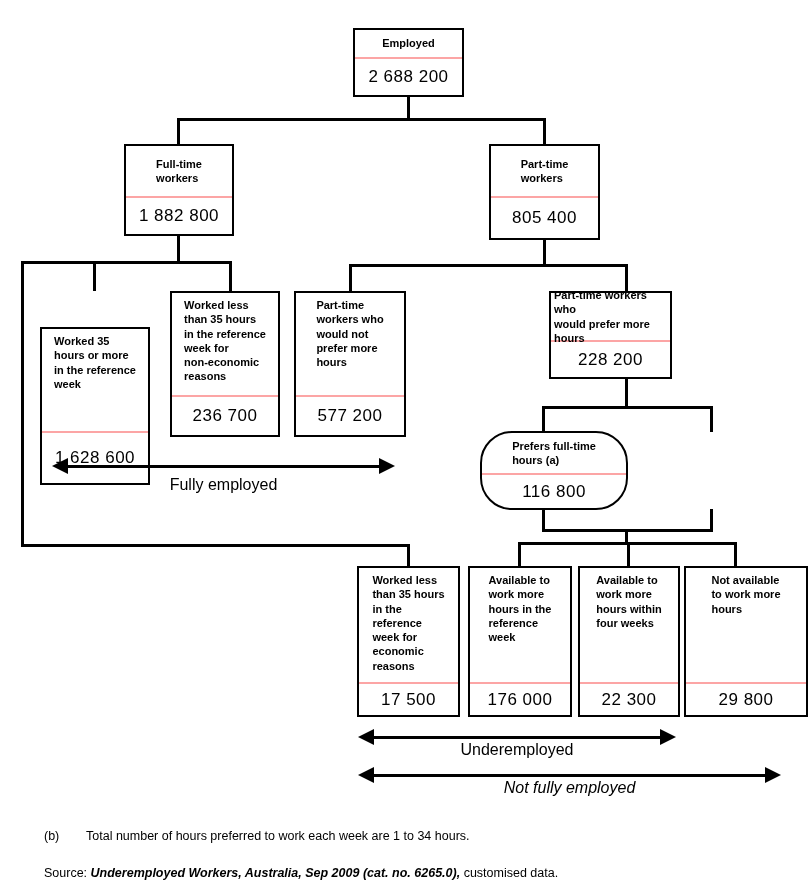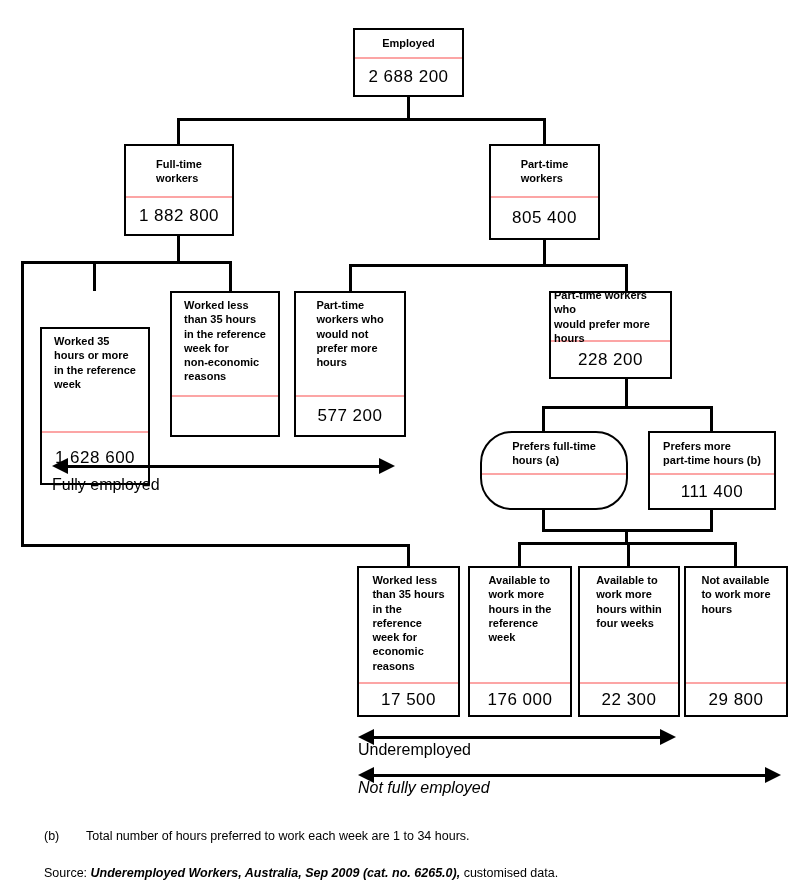--- a/index.html
+++ b/index.html
@@ -18,21 +18,21 @@
   .node-value { flex:1; display:flex; align-items:center; justify-content:center; font-size:17px; letter-spacing:0.5px; }
   .hline, .vline { position:absolute; background:#000; }
   .hline { height:3px; }
   .vline { width:3px; }
   .arrow { position:absolute; height:17px; }
   .arrow .shaft { position:absolute; left:13px; right:13px; top:7px; height:3px; background:#000; }
   .arrow .head-left  { position:absolute; left:0; top:0; width:0; height:0;
     border-top:8.5px solid transparent; border-bottom:8.5px solid transparent; border-right:16px solid #000; }
   .arrow .head-right { position:absolute; right:0; top:0; width:0; height:0;
     border-top:8.5px solid transparent; border-bottom:8.5px solid transparent; border-left:16px solid #000; }
-  .arrow-label { position:absolute; font-size:16px; color:#000; }
+  .arrow-label { position:absolute; font-size:16px; text-align:center; color:#000; }
   .footnote { position:absolute; font-size:12.5px; white-space:nowrap; }
   .fn-marker { display:inline-block; width:42px; }
   .source-line { position:absolute; font-size:12.5px; white-space:nowrap; }
   .italic { font-style:italic;font-weight:bold; }
 </style>
 </head>
 <body>
 
 <div class="stage">
 
@@ -61,20 +61,21 @@
     <div class="node-value">1 628 600</div>
   </div>
 
   <div class="node" style="left:170px; top:291px; width:110px; height:146px;">
     <div class="node-label va-top" style="height:104px;">Worked less
 than 35 hours
 in the reference
 week for
 non-economic
 reasons</div>
+    <div class="node-value">236 700</div>
   </div>
 
   <div class="node" style="left:294px; top:291px; width:112px; height:146px;">
     <div class="node-label va-top" style="height:104px;">Part-time
 workers who
 would not
 prefer more
 hours</div>
     <div class="node-value">577 200</div>
   </div>
@@ -82,27 +83,23 @@
   <div class="node" style="left:549px; top:291px; width:123px; height:88px;">
     <div class="node-label" style="height:49px;">Part-time workers who
 would prefer more
 hours</div>
     <div class="node-value">228 200</div>
   </div>
 
   <div class="node" style="left:480px; top:431px; width:148px; height:79px;border-radius:32px;">
     <div class="node-label" style="height:42px;">Prefers full-time
 hours (a)</div>
+    <div class="node-value">116 800</div>
   </div>
 
-  <div class="node" style="left:648px; top:431px; width:128px; height:79px;">
-    <div class="node-label" style="height:42px;">Prefers more
-part-time hours (b)</div>
-    <div class="node-value">111 400</div>
-  </div>
 
   <div class="node" style="left:357px; top:566px; width:103px; height:151px;">
     <div class="node-label va-top" style="height:116px;">Worked less
 than 35 hours
 in the
 reference
 week for
 economic
 reasons</div>
     <div class="node-value">17 500</div>
@@ -118,21 +115,21 @@
   </div>
 
   <div class="node" style="left:578px; top:566px; width:102px; height:151px;">
     <div class="node-label va-top" style="height:116px;">Available to
 work more
 hours within
 four weeks</div>
     <div class="node-value">22 300</div>
   </div>
 
-  <div class="node" style="left:684px; top:566px; width:104px; height:151px;">
+  <div class="node" style="left:684px; top:566px; width:124px; height:151px;">
     <div class="node-label va-top" style="height:116px;">Not available
 to work more
 hours</div>
     <div class="node-value">29 800</div>
   </div>
 
   <div class="vline" style="left:407px; top:96px; height:25px;"></div>
   <div class="hline" style="left:177px; top:118px; width:369px;"></div>
   <div class="vline" style="left:177px; top:118px; height:26px;"></div>
   <div class="vline" style="left:543px; top:118px; height:26px;"></div>

